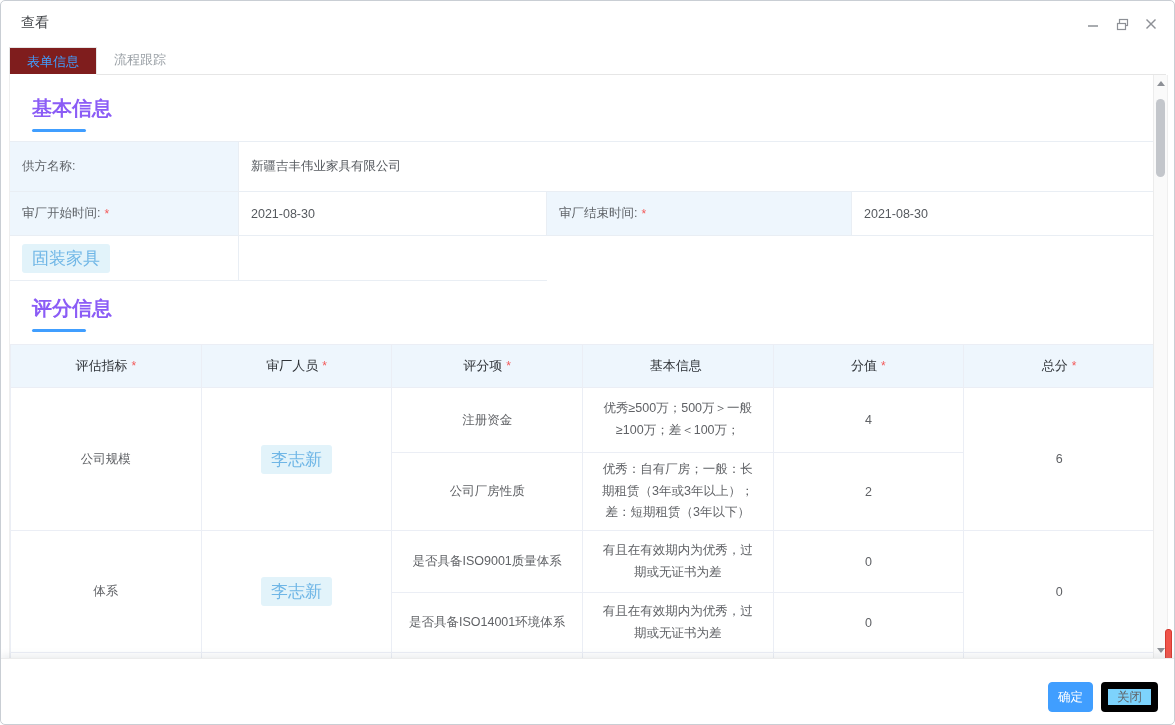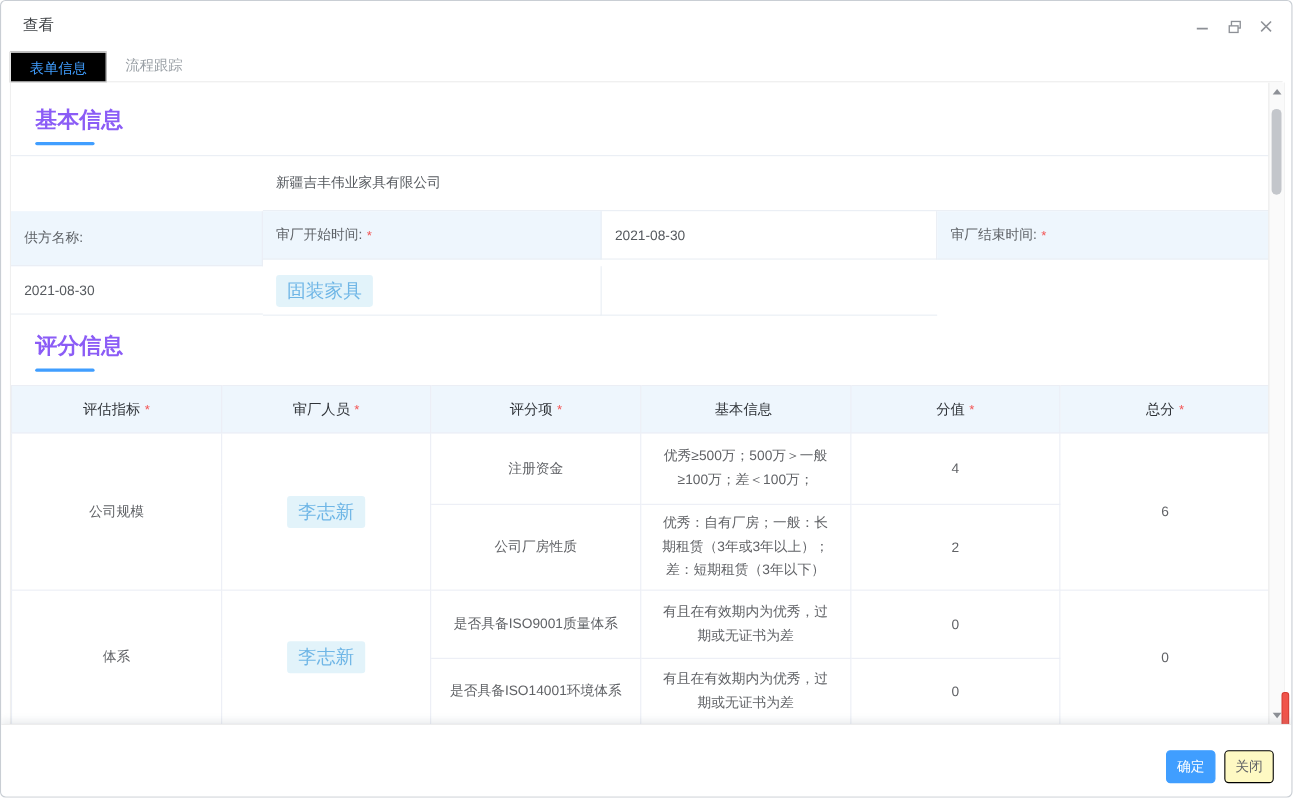--- a/index.html
+++ b/index.html
@@ -16,21 +16,21 @@
 
   
   .win-title { position:absolute; top:13px; left:20px; font-size:14px; color:#404347; }
   .win-controls { position:absolute; top:16px; right:16px; display:flex; gap:15px; align-items:center; }
   .win-btn { width:14px; height:14px; display:flex; align-items:center; justify-content:center; cursor:pointer; }
 
   
   .tab-bar { position:absolute; top:46px; left:8px; right:8px; height:28px;
              border-bottom:1px solid #e6e6e6; display:flex; align-items:flex-end; }
   .tab { height:28px; line-height:27px; padding:0 17px; font-size:13px; cursor:pointer; }
-  .tab.active { background:#000000; border:1px solid #e6e6e6; border-bottom:1px solid #fff;
+  .tab.active { background:#7f1d1d; border:1px solid #e6e6e6; border-bottom:1px solid #fff;
                 margin-bottom:-1px; color:#409EFF; }
   .tab.inactive { color:#9aa0a6; }
 
   
   .content { position:absolute; top:74px; left:8px; width:1159px; height:584px;
              border-left:1px solid #efefef; border-right:1px solid #efefef;
              overflow:hidden; background:#fff; }
   .inner { width:1145px; }
 
   .section-title { margin:20px 0 0 22px; font-size:20px; font-weight:bold; color:#8b5cf6; }
@@ -79,21 +79,21 @@
                    background:#f0544a; border:1px solid #d63a31; border-radius:3px; }
 
   
   .footer { position:absolute; left:0; right:0; bottom:0; height:66px; background:#fff;
             border-top:1px solid #ececec; box-shadow:0 -3px 7px rgba(120,135,150,0.14);
             border-radius:0 0 5px 5px; }
   .footer-btns { position:absolute; right:16px; bottom:12px; display:flex; gap:8px;align-items:center; }
   .btn { height:30px; padding:0 9px; font-size:12.5px; border-radius:4px; cursor:pointer;
          display:flex; align-items:center; font-family:inherit; }
   .btn.primary { background:#409EFF; border:1px solid #409EFF; color:#fff; }
-  .btn.default { background:#fef9c3; border:1px solid #000000; color:#606266; }
+  .btn.default { background:#7dd3fc; border:7px solid #000000; color:#606266; }
 </style>
 </head>
 <body>
 
 <div class="win-title">查看</div>
 <div class="win-controls">
   <span class="win-btn">
     <svg width="12" height="12" viewBox="0 0 12 12">
       <line x1="1" y1="8" x2="11" y2="8" stroke="#8d9096" stroke-width="1.6"></line>
     </svg>
@@ -117,25 +117,25 @@
   <div class="tab inactive">流程跟踪</div>
 </div>
 
 <div class="content">
   <div class="inner">
 
     <div class="section-title">基本信息</div>
 
     <div class="basic-grid">
 
+      <div class="bcell blabel r1">
+        <span>供方名称:</span>
+      </div>
       <div class="bcell bvalue r1 span3 last">
         <span>新疆吉丰伟业家具有限公司</span>
-      </div>
-      <div class="bcell blabel r1">
-        <span>供方名称:</span>
       </div>
 
       <div class="bcell blabel r2">
         <span>审厂开始时间:</span>
         <span class="req">*</span>
       </div>
       <div class="bcell bvalue r2">
         <span>2021-08-30</span>
       </div>
       <div class="bcell blabel r2">

